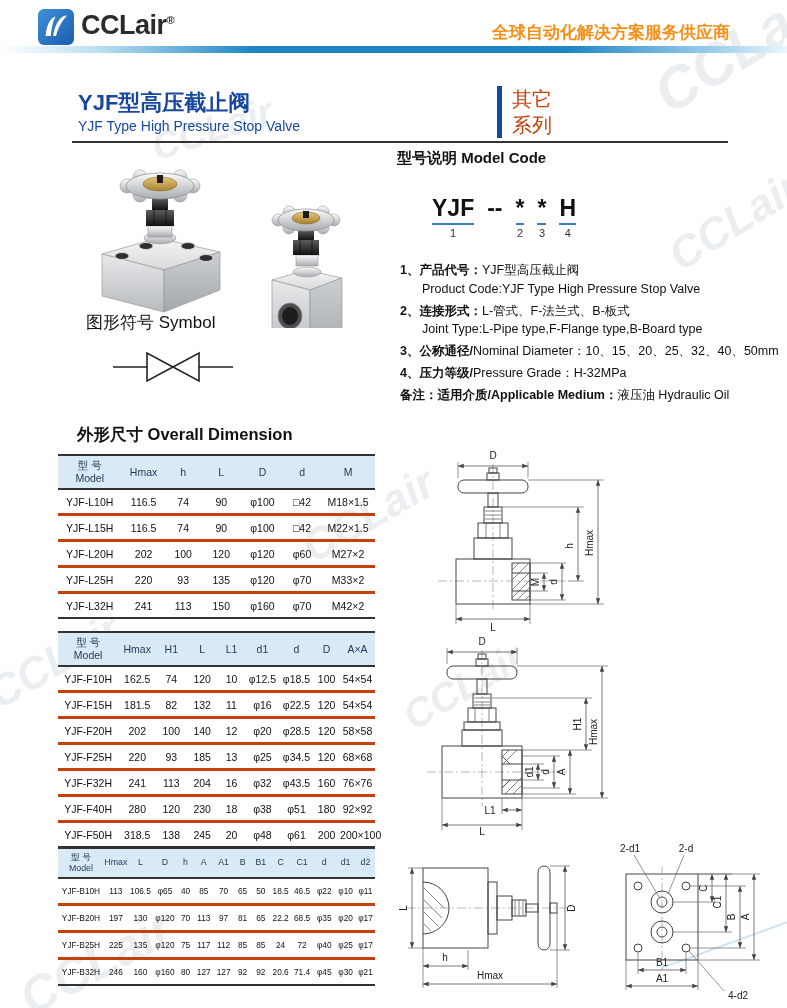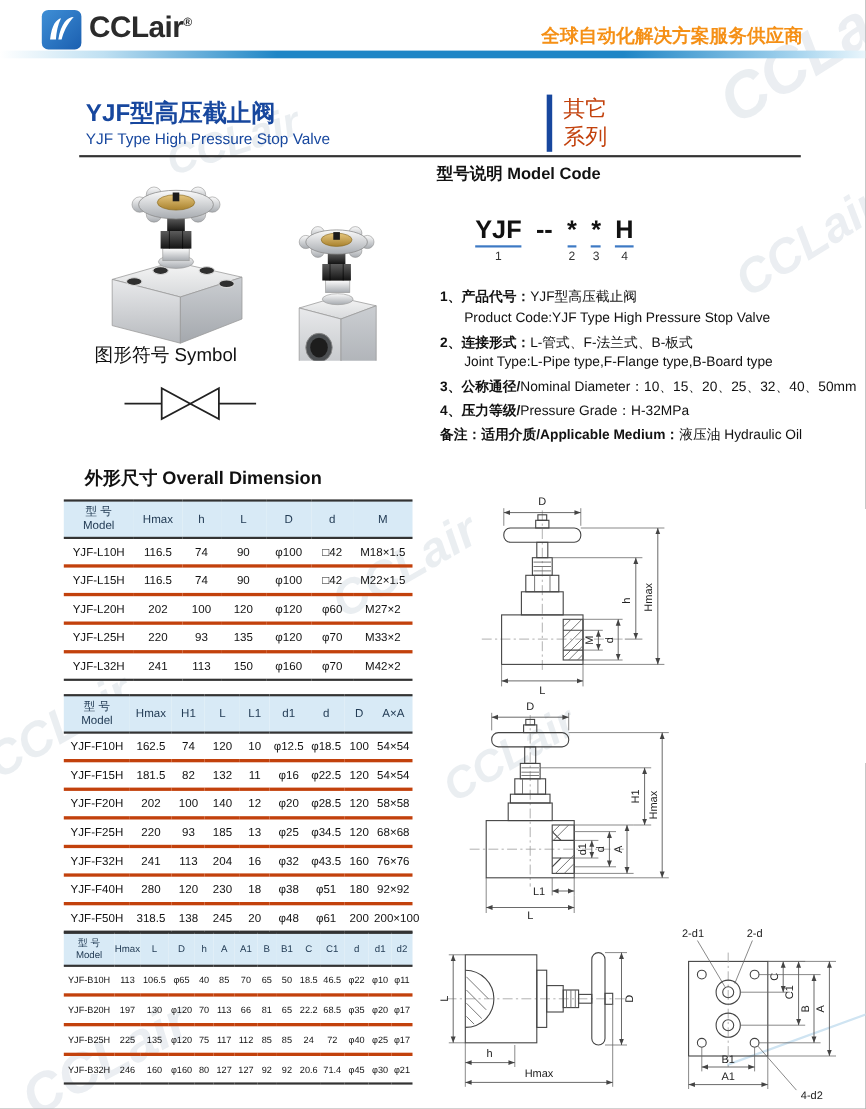--- a/index.html
+++ b/index.html
@@ -461,21 +461,21 @@
           <td>φ10</td>
           <td>φ11</td>
         </tr>
         <tr>
           <td>YJF-B20H</td>
           <td>197</td>
           <td>130</td>
           <td>φ120</td>
           <td>70</td>
           <td>113</td>
-          <td>66</td>
+          <td>97</td>
           <td>81</td>
           <td>65</td>
           <td>22.2</td>
           <td>68.5</td>
           <td>φ35</td>
           <td>φ20</td>
           <td>φ17</td>
         </tr>
         <tr>
           <td>YJF-B25H</td>

